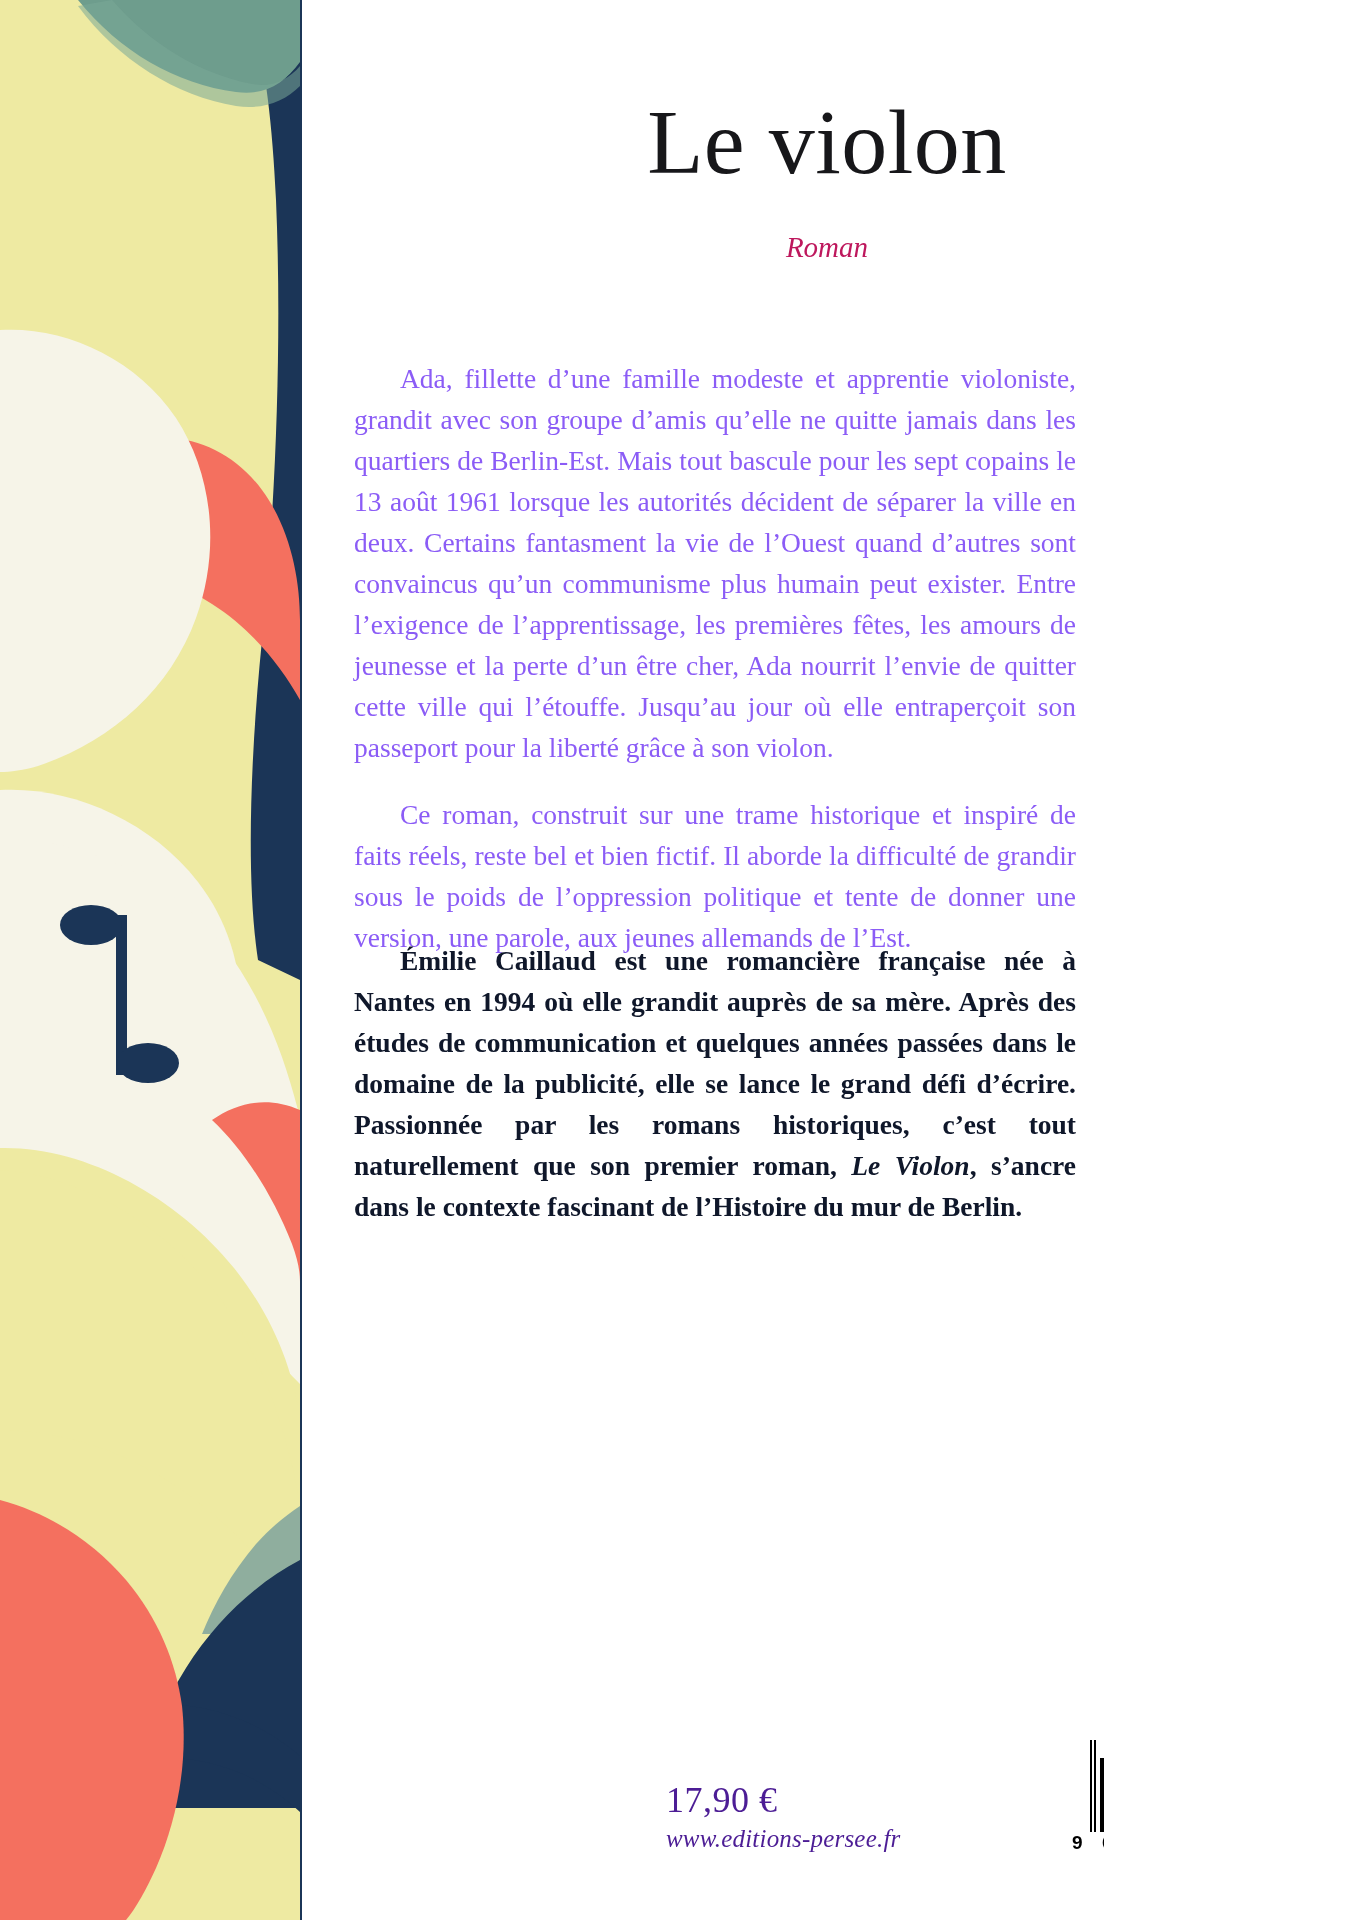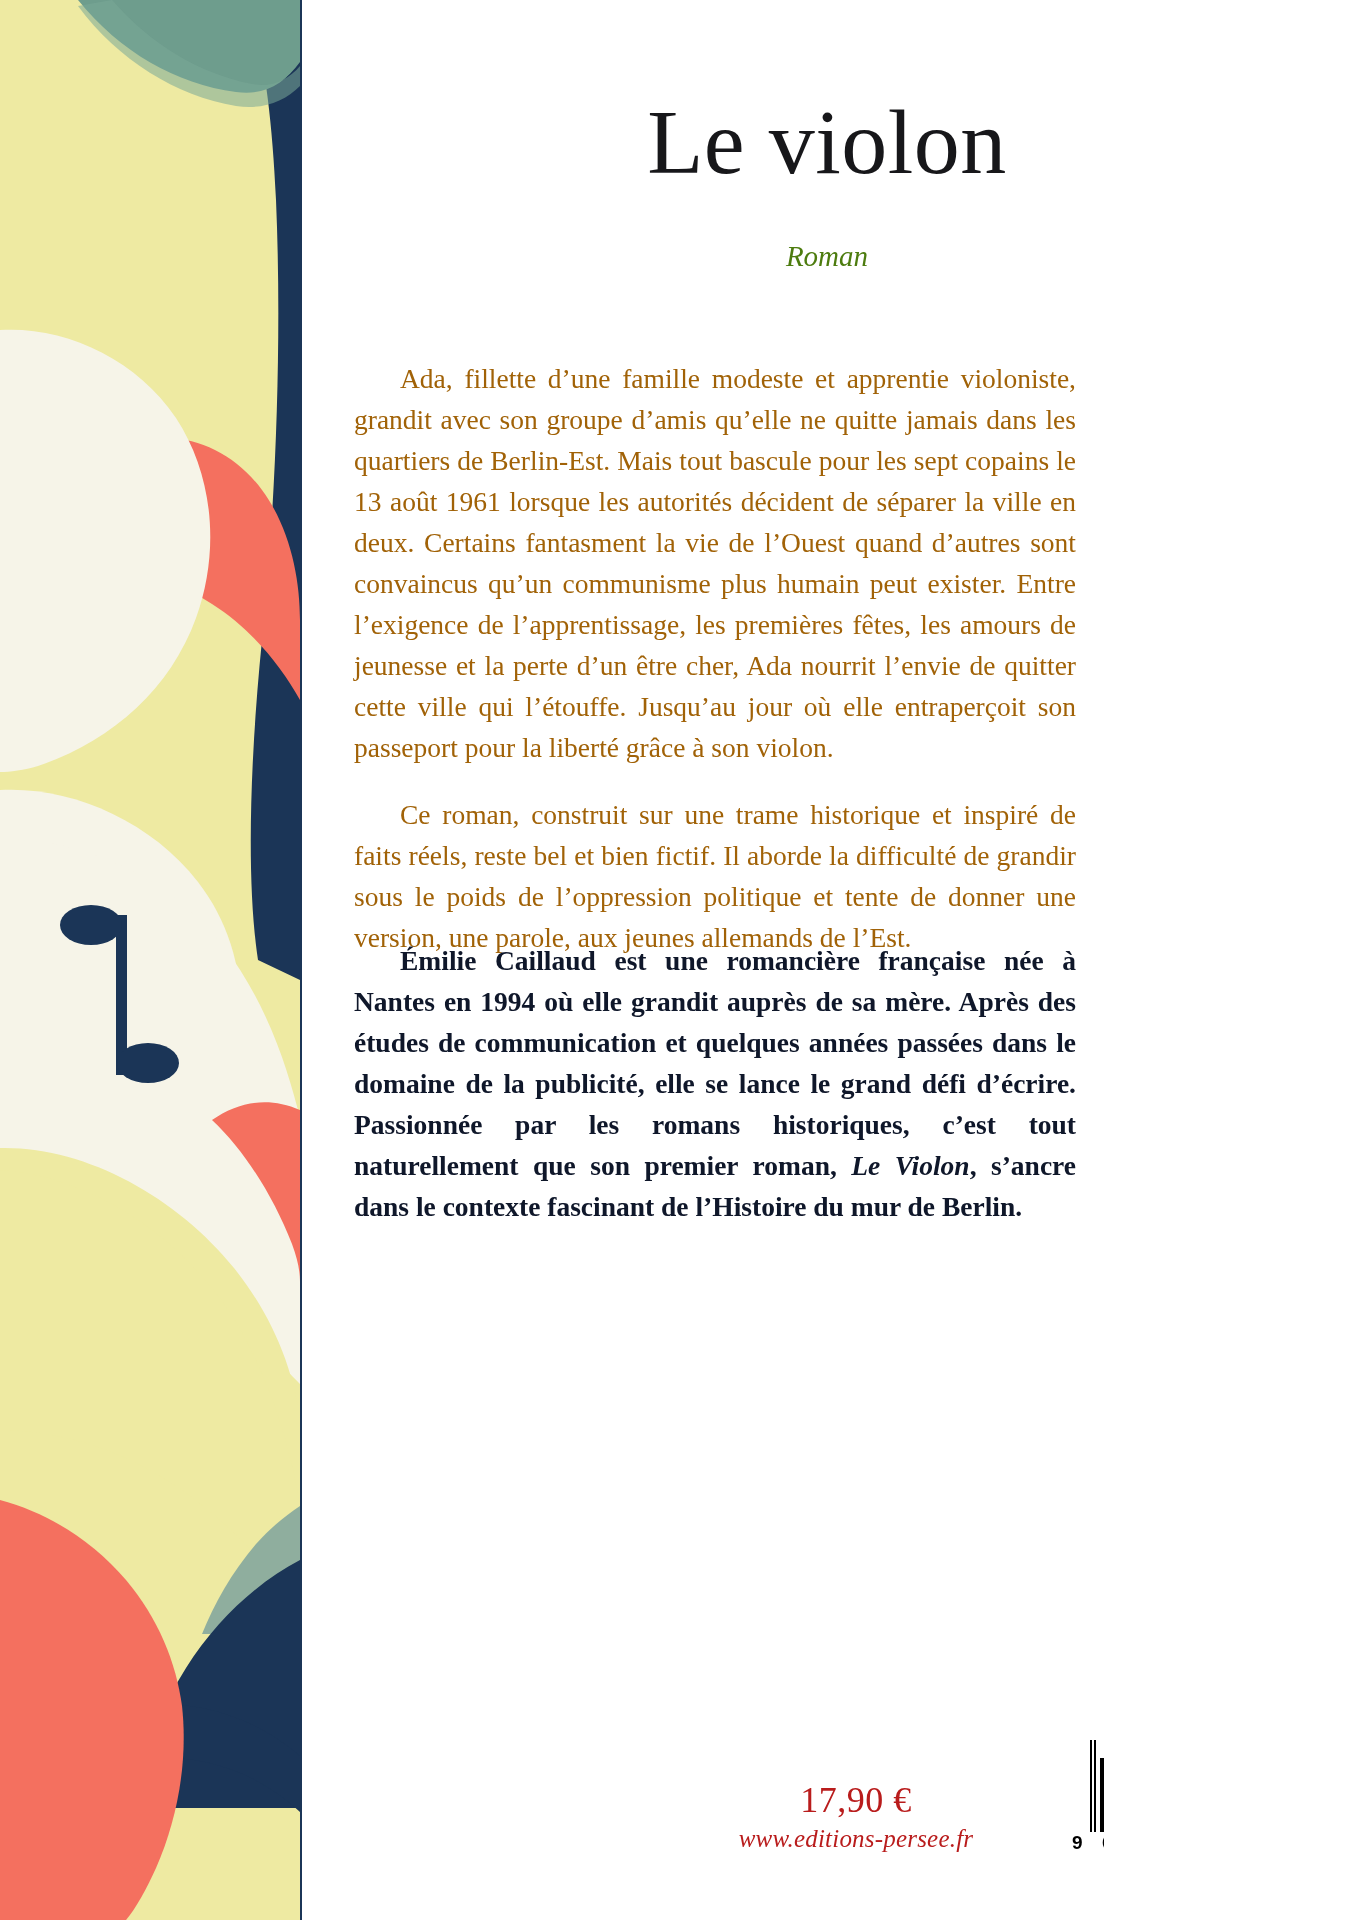--- a/index.html
+++ b/index.html
@@ -67,41 +67,41 @@
     font-size: 92px;
     line-height: 1.02;
     letter-spacing: 0.5px;
     color: #17171a;
     font-weight: 400;
   }
 
   #subtitle {
     position: absolute;
     left: 0;
-    top: 240px;
+    top: 231px;
     width: 1050px;
     text-align: center;
     font-style: italic;
     font-size: 29px;
-    color: #4d7c0f;
+    color: #be185d;
   }
 
   #synopsis {
     position: absolute;
     left: 52px;
     top: 358px;
     width: 722px;
   }
   .para {
     margin: 0 0 26px 0;
     text-align: justify;
     text-justify: inter-word;
     font-size: 27.5px;
     line-height: 41px;
-    color: #a16207;
+    color: #8b5cf6;
     text-indent: 46px;
     hyphens: none;
   }
   .para:last-child { margin-bottom: 9px; }
 
   #bio {
     position: absolute;
     left: 52px;
     top: 940px;
     width: 722px;
@@ -124,22 +124,22 @@
     left: 0;
     bottom: 64px;
     width: 1050px;
     height: 150px;
   }
 
   #price-block {
     position: absolute;
     right: 306px;
     bottom: 0px;
-    text-align: center;
-    color: #b91c1c;
+    text-align: left;
+    color: #4c1d95;
     width: 380px;
   }
   #price {
     font-size: 36px;
     line-height: 44px;
     letter-spacing: 0.5px;
   }
   #isbn {
     font-size: 27px;
     line-height: 36px;

